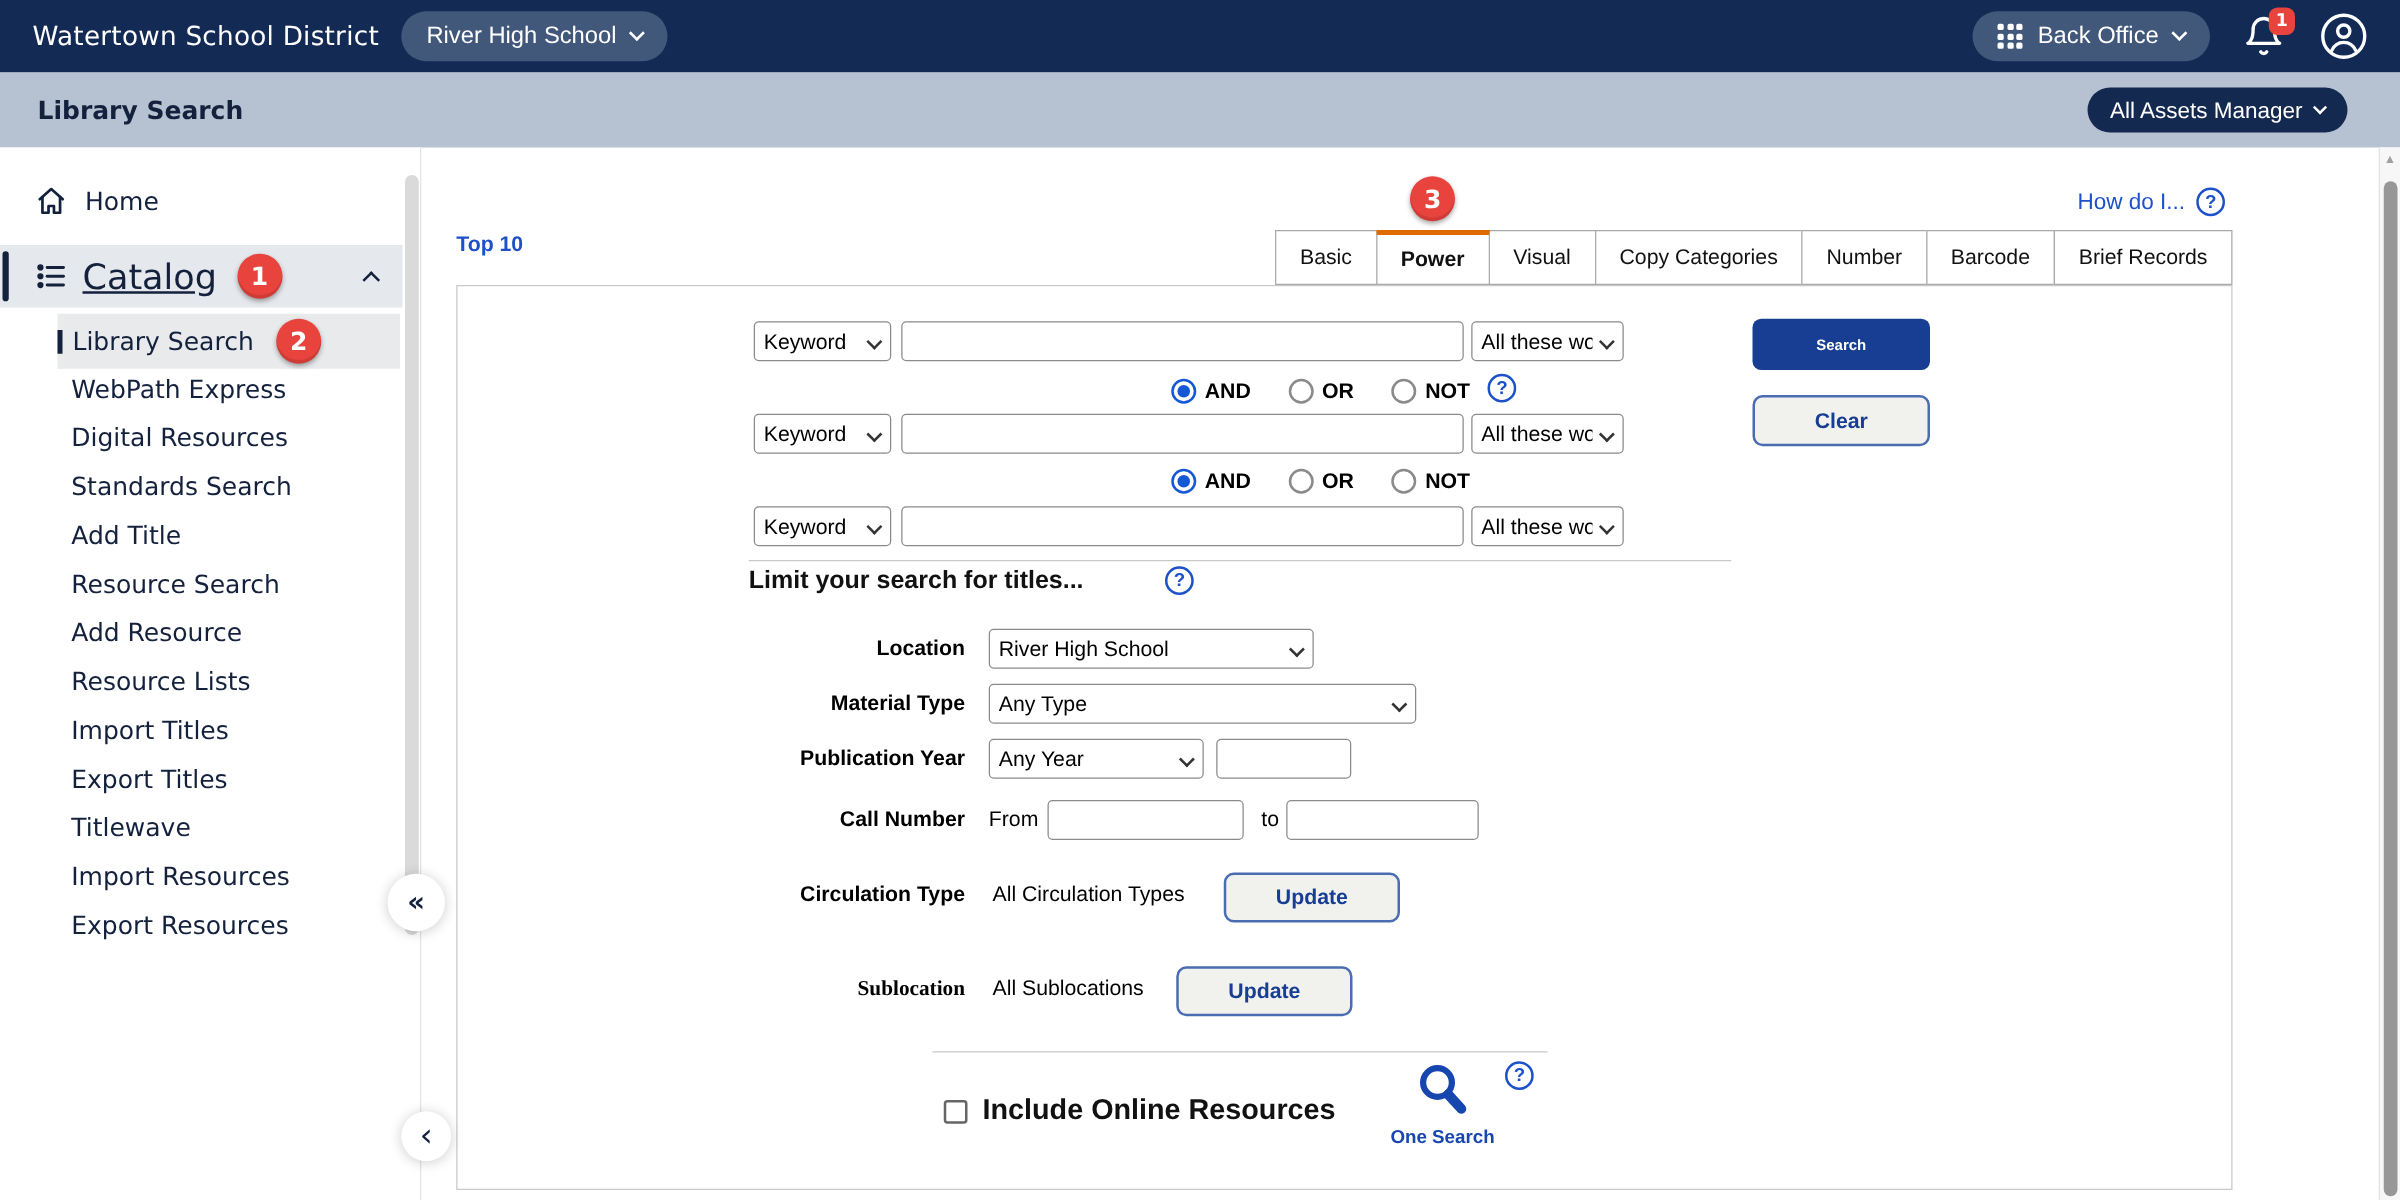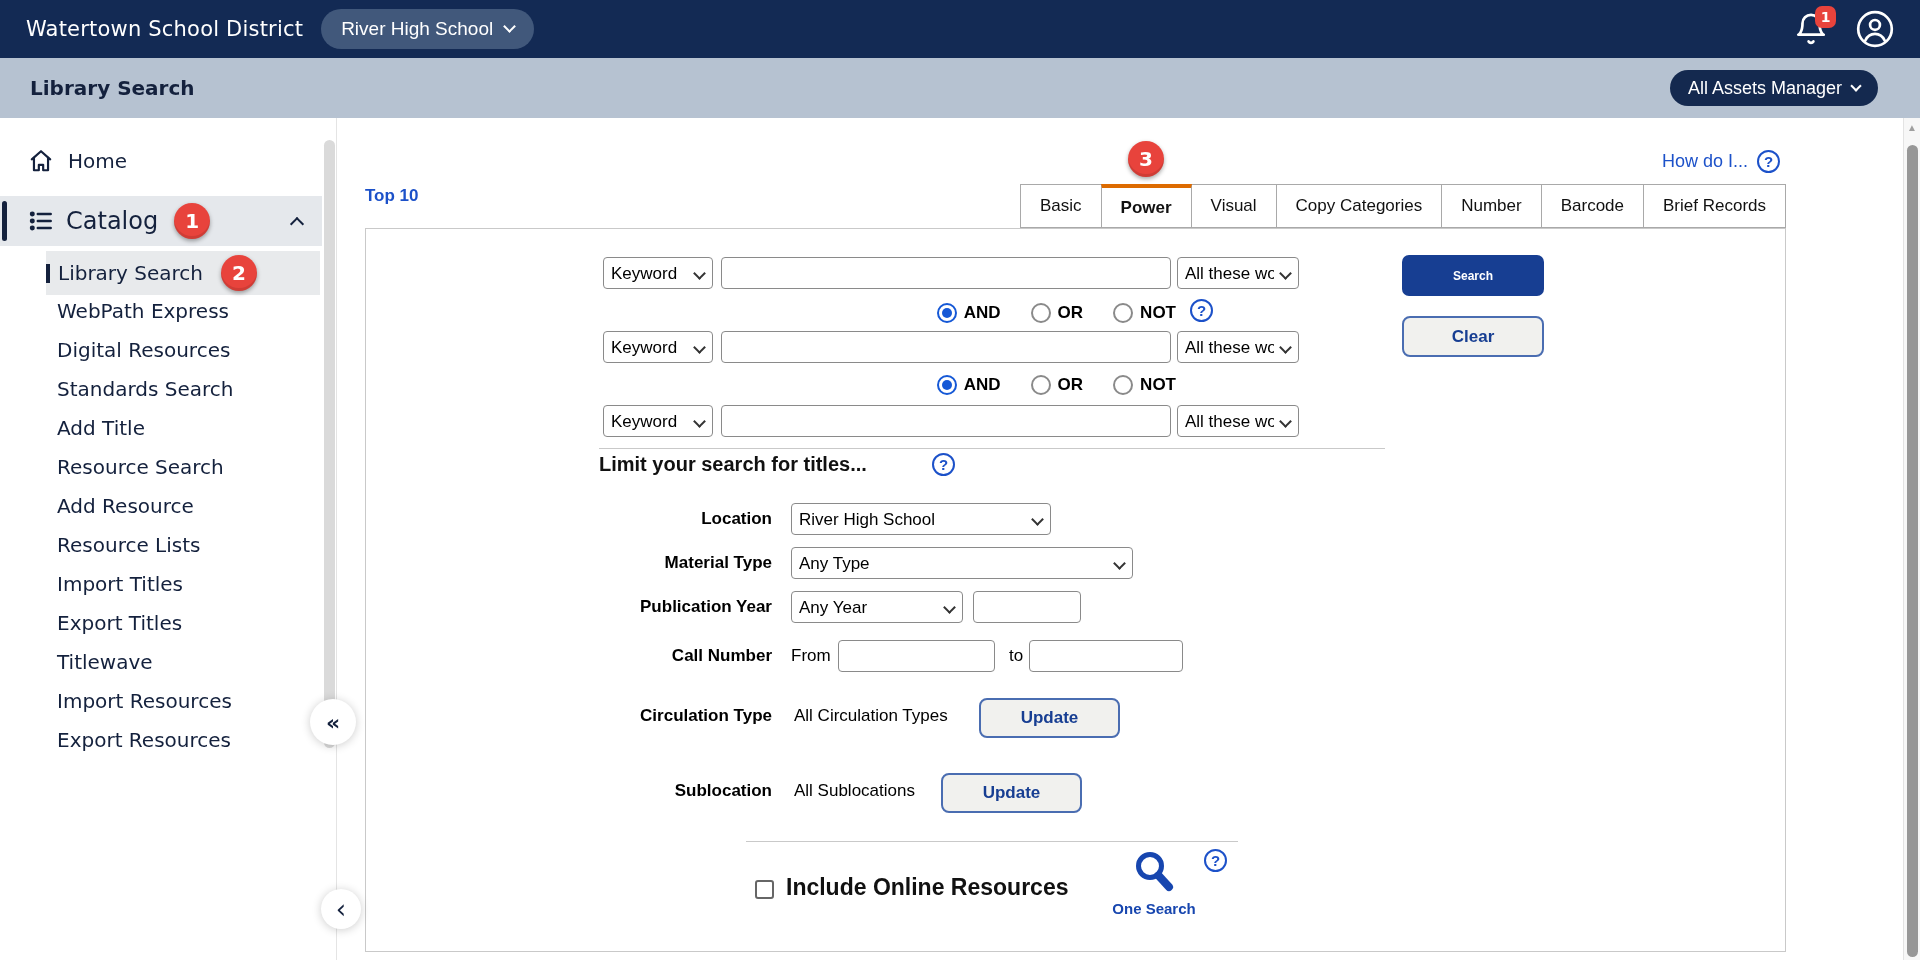--- a/index.html
+++ b/index.html
@@ -36,21 +36,21 @@
   .role-pill .chev{width:8px;height:8px;}
 
   
   .sidebar{position:absolute;left:0;top:118px;width:337px;height:842px;background:#fff;
            border-right:1px solid #e4e4e4;}
   .nav-home{position:absolute;left:28px;top:30px;display:flex;align-items:center;gap:14px;
             font-size:20px;color:#14213d;cursor:pointer;}
   .nav-catalog{position:absolute;left:0;top:78px;width:322px;height:50px;background:#e5e8ec;
                display:flex;align-items:center;padding-left:28px;cursor:pointer;}
   .nav-catalog .accent{position:absolute;left:2px;top:5px;bottom:5px;width:5px;background:#14213d;border-radius:3px;}
-  .nav-catalog .lbl{font-size:24px;color:#14213d;margin-left:12px;}
+  .nav-catalog .lbl{font-size:28px;color:#14213d;margin-left:12px;text-decoration:underline;}
   .chev-up{width:10px;height:10px;border-right:2.5px solid #14213d;border-bottom:2.5px solid #14213d;
            transform:rotate(-135deg);margin-left:auto;margin-right:20px;margin-top:6px;}
   .nbadge{width:36px;height:36px;border-radius:50%;background:#e8433c;color:#fff;font-weight:bold;
           font-size:20px;display:flex;align-items:center;justify-content:center;
           box-shadow:0 2px 4px rgba(0,0,0,.35), inset 0 -3px 0 rgba(0,0,0,.10);}
   .nav-catalog .nbadge{margin-left:16px;}
   .sub-active{position:absolute;left:46px;top:133px;width:274px;height:44px;background:#e8eaec;
               display:flex;align-items:center;cursor:pointer;}
   .sub-active .accent{position:absolute;left:0;top:13px;width:4px;height:19px;background:#14213d;}
   .sub-active .lbl{font-size:20px;color:#14213d;margin-left:12px;}
@@ -127,20 +127,35 @@
 
 <div class="canvas">
 
   <header class="topbar chrome">
     <span class="district">Watertown School District</span>
     <button class="pill school-pill">
       <span>River High School</span>
       <span class="chev"></span>
     </button>
     <div class="top-right">
+      <button class="pill">
+        <span class="grid9">
+            <span></span>
+            <span></span>
+            <span></span>
+            <span></span>
+            <span></span>
+            <span></span>
+            <span></span>
+            <span></span>
+            <span></span>
+          </span>
+        <span>Back Office</span>
+        <span class="chev"></span>
+      </button>
       <div class="bell-wrap">
         <svg width="34" height="36" viewBox="0 0 24 24" fill="none" stroke="#fff" stroke-width="1.9" stroke-linecap="round" stroke-linejoin="round">
             <path d="M18 8a6 6 0 0 0-12 0c0 7-3 8-3 8h18s-3-1-3-8"></path>
             <path d="M13.7 20.8a2 2 0 0 1-3.4 0"></path>
           </svg>
         <span class="bell-badge">1</span>
       </div>
       <button class="avatar-btn">
         <svg width="38" height="38" viewBox="0 0 24 24" fill="none" stroke="#fff" stroke-width="1.7" stroke-linecap="round">
             <circle cx="12" cy="12" r="10.6"></circle>
@@ -297,21 +312,21 @@
     <span class="flabel" style="top:417px;">Call Number</span>
     <span class="fval" style="left:425px;top:417px;">From</span>
     <input class="tin" type="text" style="position: absolute; left: 472px; top: 411px; width: 157px;">
     <span class="fval" style="left:643px;top:417px;">to</span>
     <input class="tin" type="text" style="position: absolute; left: 663px; top: 411px; width: 154px;">
 
     <span class="flabel" style="top:477px;">Circulation Type</span>
     <span class="fval" style="left:428px;top:477px;">All Circulation Types</span>
     <button class="btn-light btn-update" style="left:613px;top:469px;">Update</button>
 
-    <span class="flabel" style="top:552px;">Sublocation</span>
+    <span class="flabel" style="top:552px;font-family:Liberation Serif, serif;">Sublocation</span>
     <span class="fval" style="left:428px;top:552px;">All Sublocations</span>
     <button class="btn-light btn-update" style="left:575px;top:544px;">Update</button>
 
     <span class="divider" style="left:380px;top:612px;width:492px;"></span>
 
     <input class="cbx" type="checkbox" style="left: 389px; top: 651px;">
     <span class="include-lbl">Include Online Resources</span>
 
     <div class="onesearch">
       <svg width="46" height="46" viewBox="0 0 46 46">

